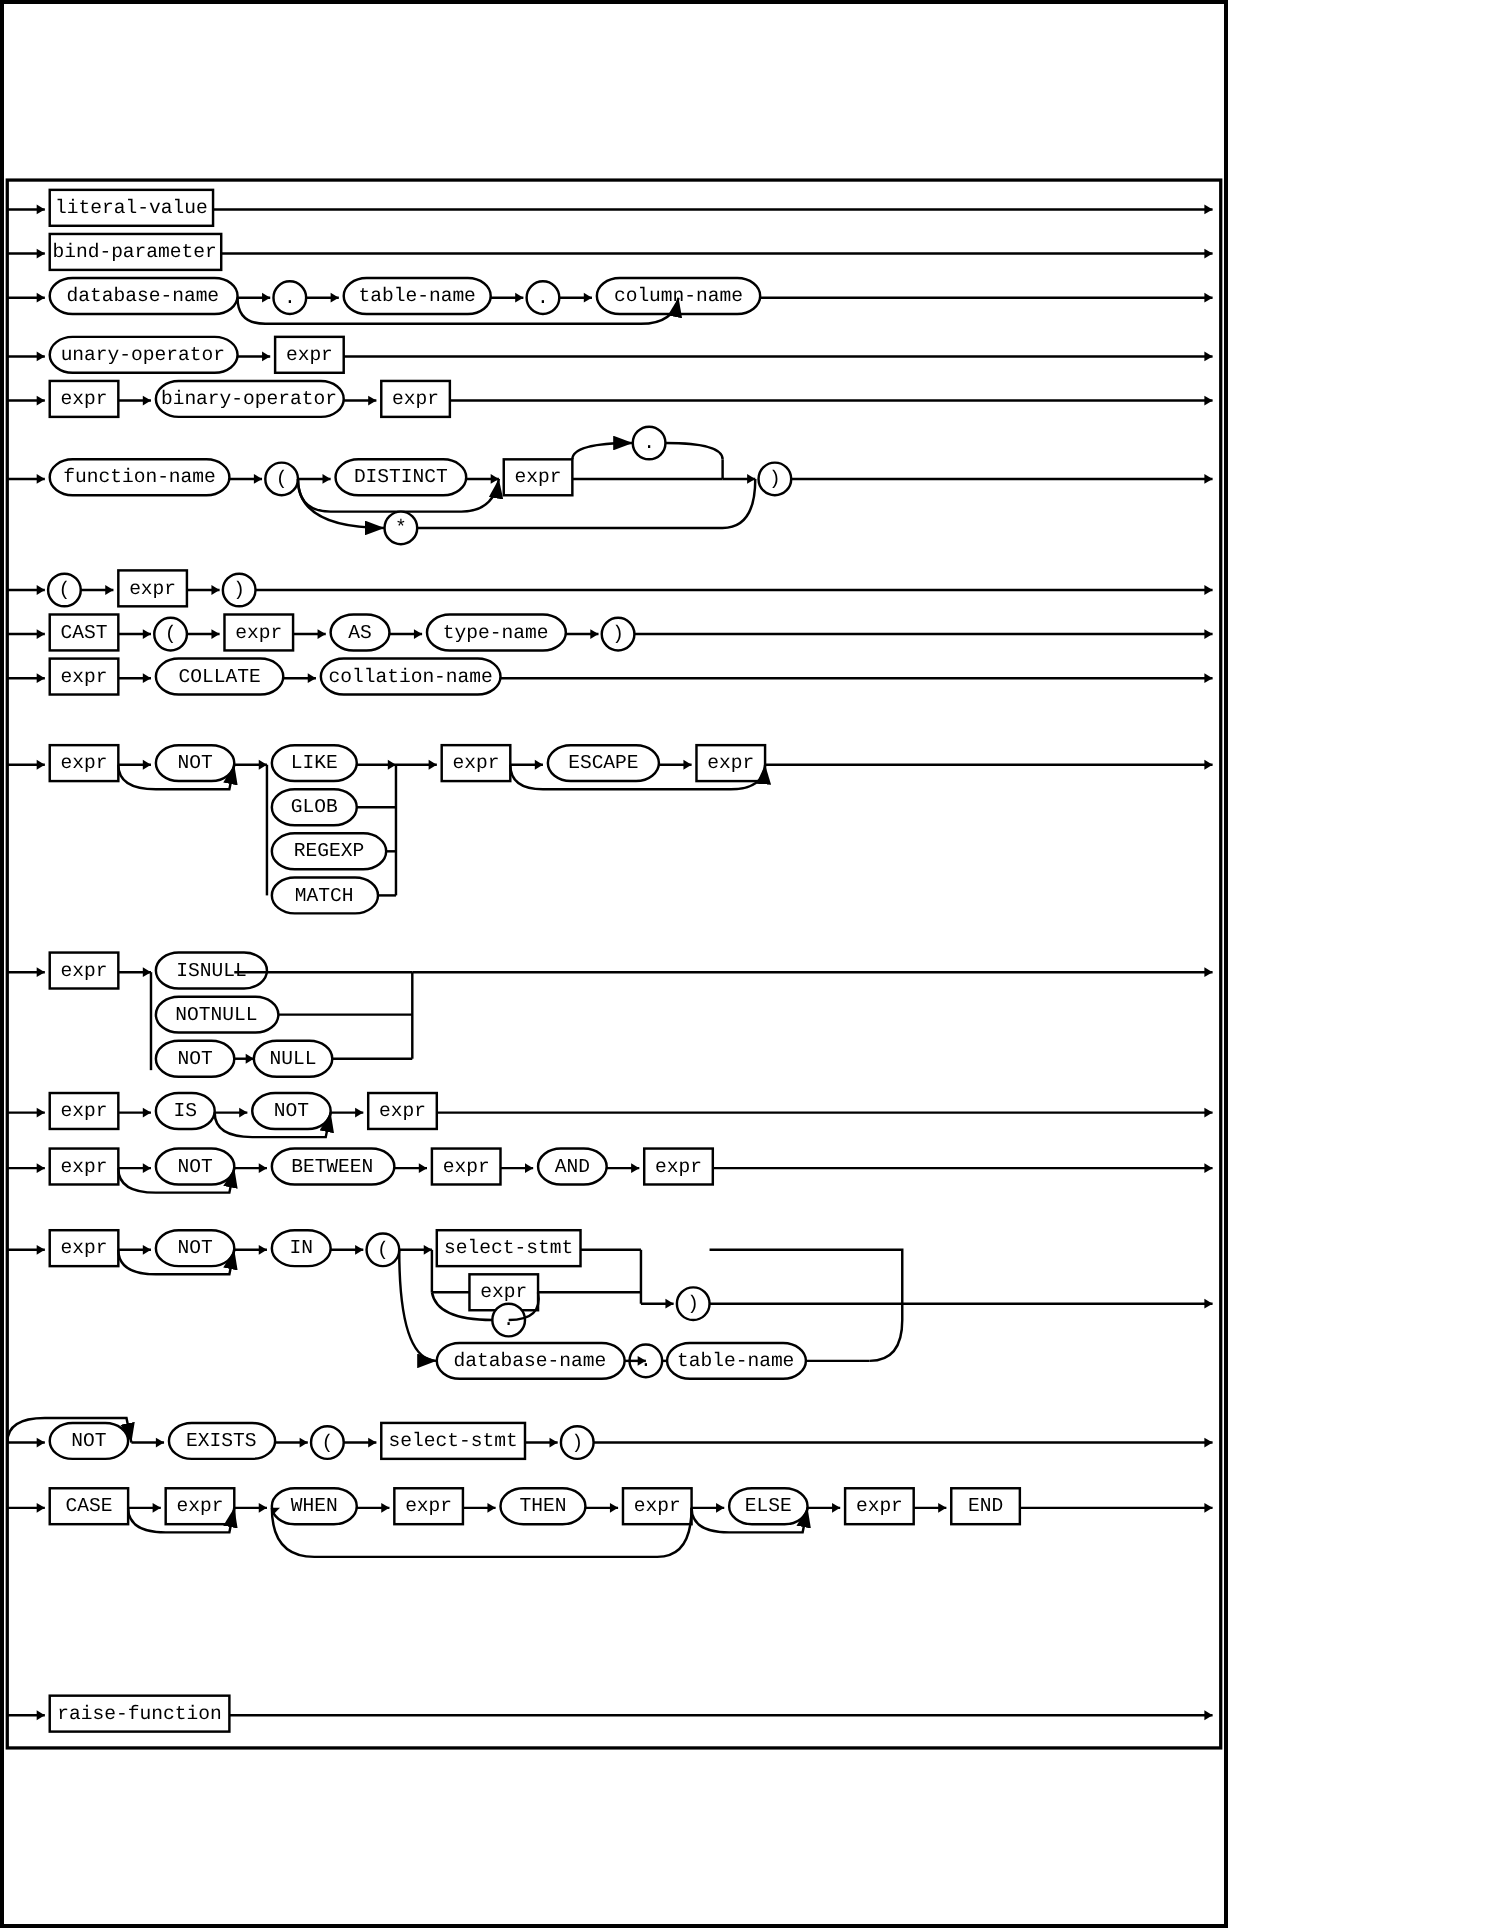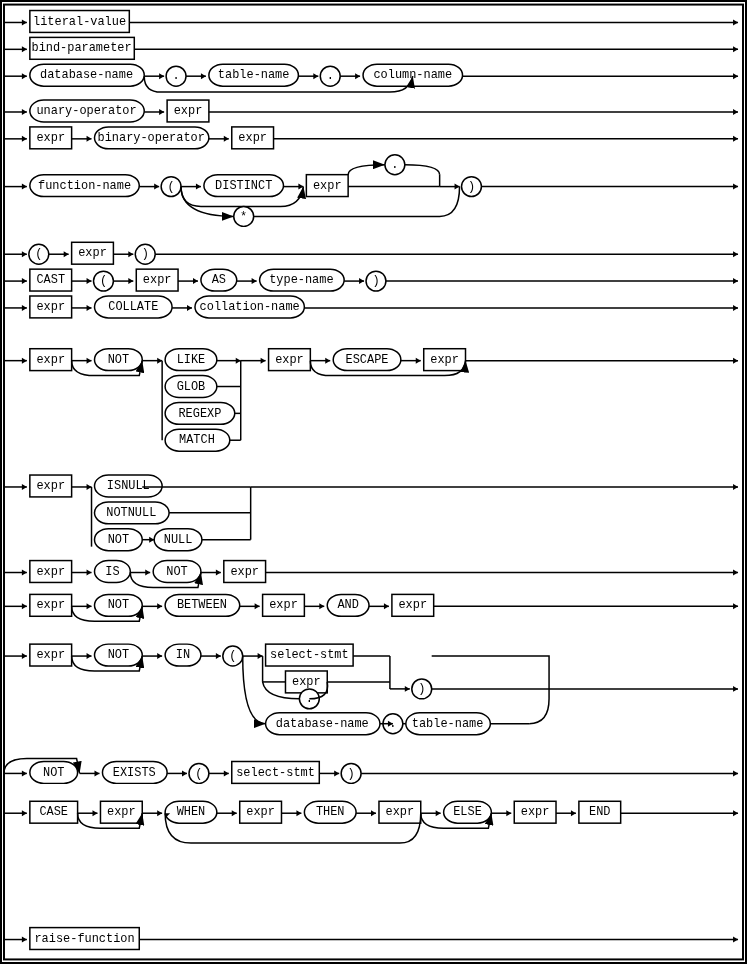--- a/index.html
+++ b/index.html
@@ -7,21 +7,21 @@
       background: #fff;
       font-family: 'Courier New', Courier, monospace;
       font-size: 12px;
       width: 747px;
       min-height: 964px;
       position: relative;
       overflow: hidden;
     }
     .diagram-container {
       position: relative;
-      width: 747px;
+      width: 614px;
       height: 964px;
       background: #fff;
       border: 2px solid #000;
     }
     svg {
       position: absolute;
       top: 0; left: 0;
       width: 100%;
       height: 100%;
     }

